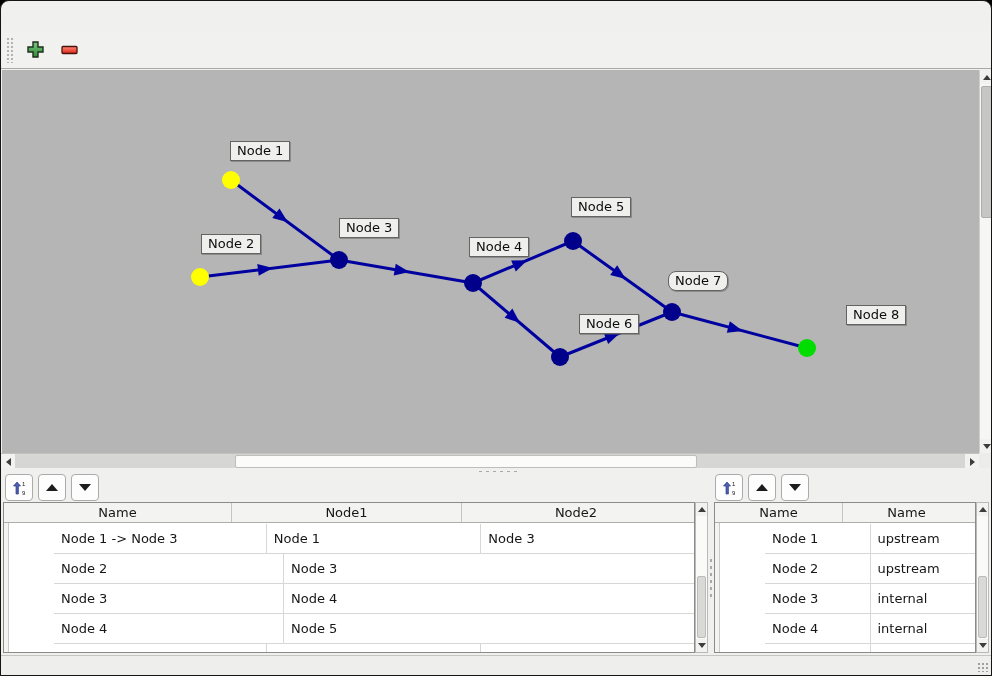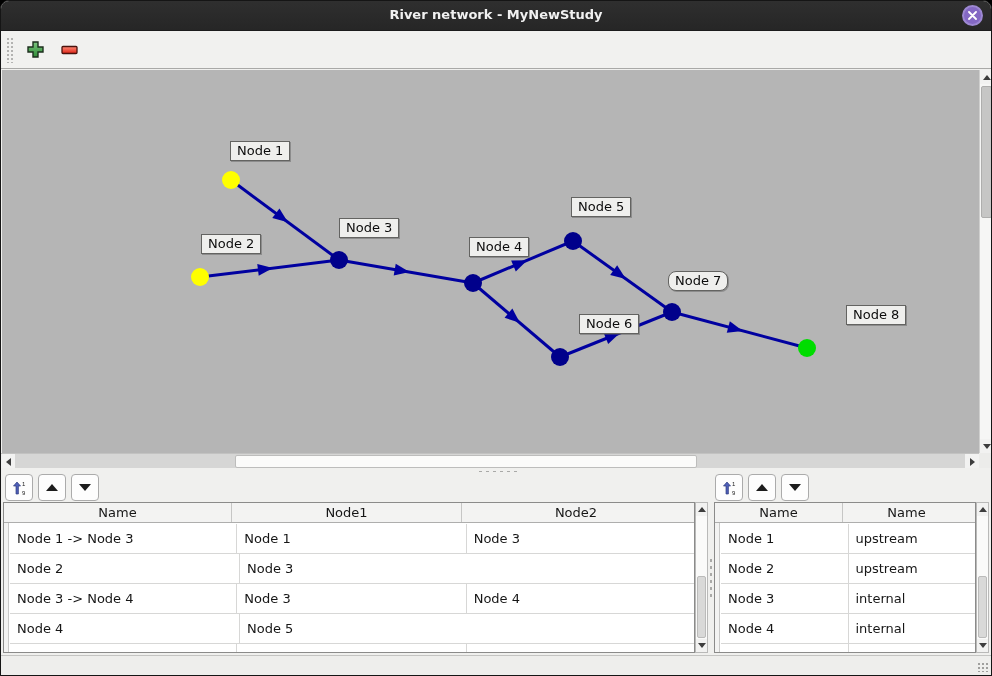--- a/index.html
+++ b/index.html
@@ -64,21 +64,21 @@
                border:1px solid #ababab; border-radius:4px; cursor:pointer;
                display:flex; align-items:center; justify-content:center; }
 
   
   .table { position:absolute; top:501px; height:151px; background:#fff; border:1px solid #8b8b8a; overflow:hidden; }
   .t-head { display:flex; height:20px; background:#f3f3f2; border-bottom:1px solid #aeaead; }
   .t-hcell { font-size:13px; color:#161616; text-align:center; line-height:19px;
              border-right:1px solid #c6c6c5; overflow:hidden; }
   .t-hcell:last-child { border-right:none; }
   .t-rowhead { position:absolute; left:0; top:20px; bottom:0; width:5px; background:#f3f3f2; border-right:1px solid #c9c9c8; }
-  .t-body { position:absolute; left:6px; top:21px; right:0; bottom:0; }
+  .t-body { position:absolute; left:6px; top:21px; right:0; bottom:0;padding-left:44px; }
   .t-row { display:flex; height:30px; border-bottom:1px solid #d7d7d6; background:#fff; }
   .t-row.partial { height:10px; border-bottom:none; }
   .t-cell { font-size:13px; color:#161616; line-height:29px; padding-left:7px;
             border-right:1px solid #d7d7d6; overflow:hidden; white-space:nowrap; }
   .t-cell:last-child { border-right:none; }
 
   .table-vscroll { position:absolute; top:501px; width:13px; height:151px; background:#fafaf9; border:1px solid #b9b9b8; }
   .table-vscroll .up   { left:0; top:0;  width:11px; height:13px; }
   .table-vscroll .down { left:0; bottom:0; width:11px; height:13px; }
   .table-vthumb { position:absolute; left:1px; top:73px; width:9px; height:62px;
@@ -91,28 +91,20 @@
   .statusbar { position:absolute; left:0; top:654px; width:992px; height:21px;
                background:#eeeeec; border-top:1px solid #c4c4c2; }
   .resize-grip { position:absolute; right:5px; bottom:4px; width:11px; height:10px;
                  background-image:radial-gradient(#9f9f9d 1px, transparent 1.2px); background-size:4px 4px; }
 </style>
 </head>
 <body>
 
 <div class="window">
 
-  <div class="titlebar">
-    <span class="title">River network - MyNewStudy</span>
-    <span class="close-btn">
-      <svg width="9" height="9" viewBox="0 0 9 9">
-        <path d="M1 1 L8 8 M8 1 L1 8" stroke="#ffffff" stroke-width="1.8" stroke-linecap="round"></path>
-      </svg>
-    </span>
-  </div>
 
   <div class="toolbar">
     <div class="tb-handle"></div>
     <button class="tb-btn">
       <svg width="17" height="17" viewBox="0 0 17 17">
         <defs>
             <linearGradient id="gg" x1="0" y1="0" x2="0" y2="1">
           <stop offset="0" stop-color="#7cc47f"></stop>
               <stop offset="1" stop-color="#2e8c35"></stop>
             </linearGradient>
@@ -234,21 +226,20 @@
         <div class="t-row">
           <div class="t-cell" style="width: 228px;">Node 1 -&gt; Node 3</div>
           <div class="t-cell" style="width: 230px;">Node 1</div>
           <div class="t-cell" style="width: 228px;">Node 3</div>
         </div>
         <div class="t-row">
           <div class="t-cell" style="width: 230px;">Node 2</div>
           <div class="t-cell" style="width: 228px;">Node 3</div>
         </div>
         <div class="t-row">
-          <div class="t-cell" style="width: 228px;">Node 3 -&gt; Node 4</div>
           <div class="t-cell" style="width: 230px;">Node 3</div>
           <div class="t-cell" style="width: 228px;">Node 4</div>
         </div>
         <div class="t-row">
           <div class="t-cell" style="width: 230px;">Node 4</div>
           <div class="t-cell" style="width: 228px;">Node 5</div>
         </div>
         <div class="t-row partial">
           <div class="t-cell" style="width: 228px;"></div>
           <div class="t-cell" style="width: 230px;"></div>

